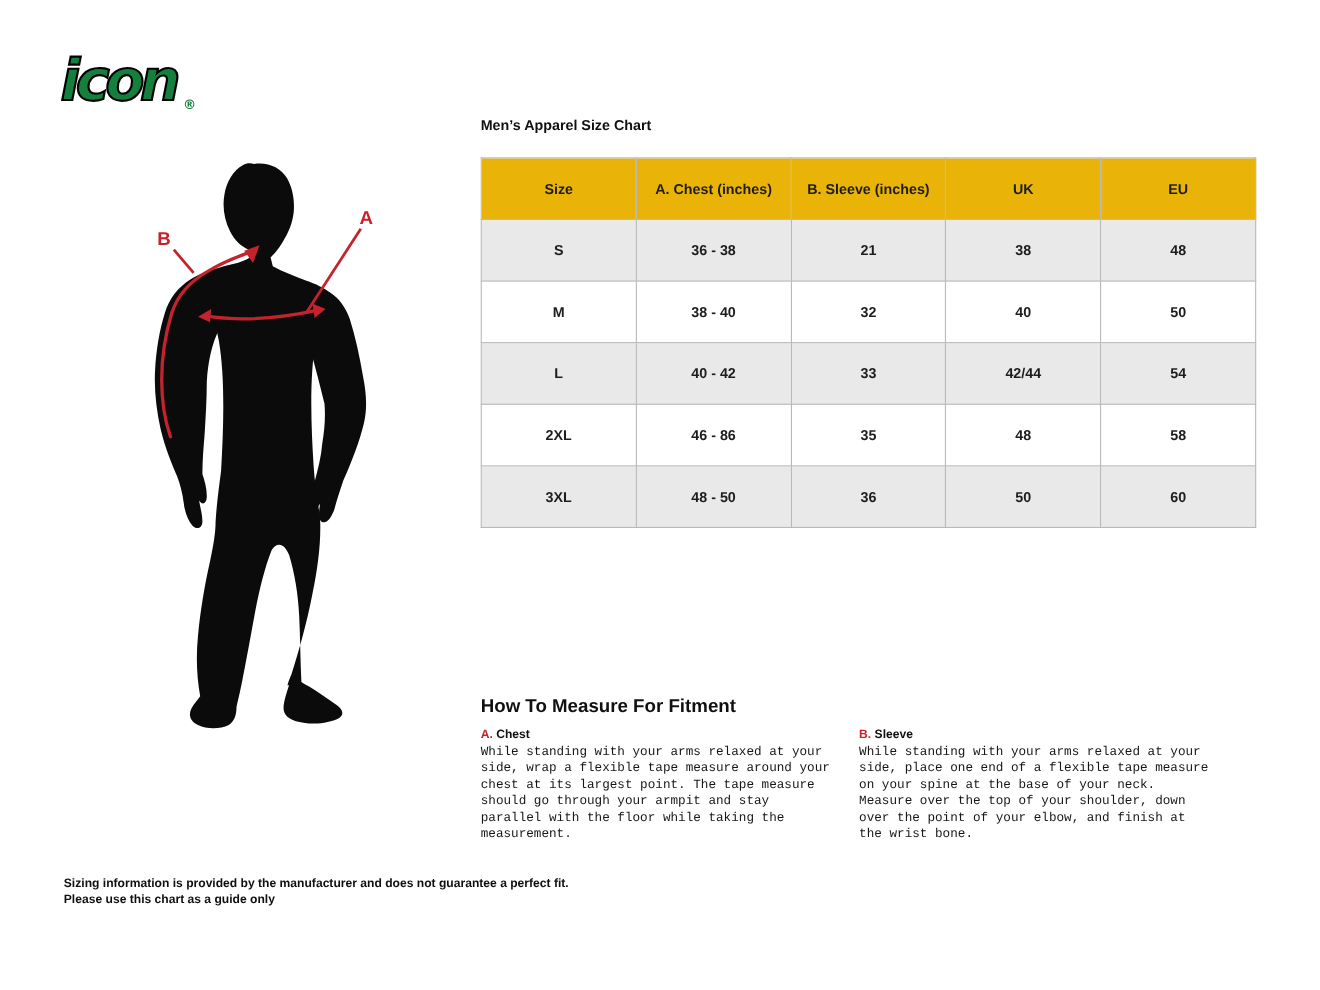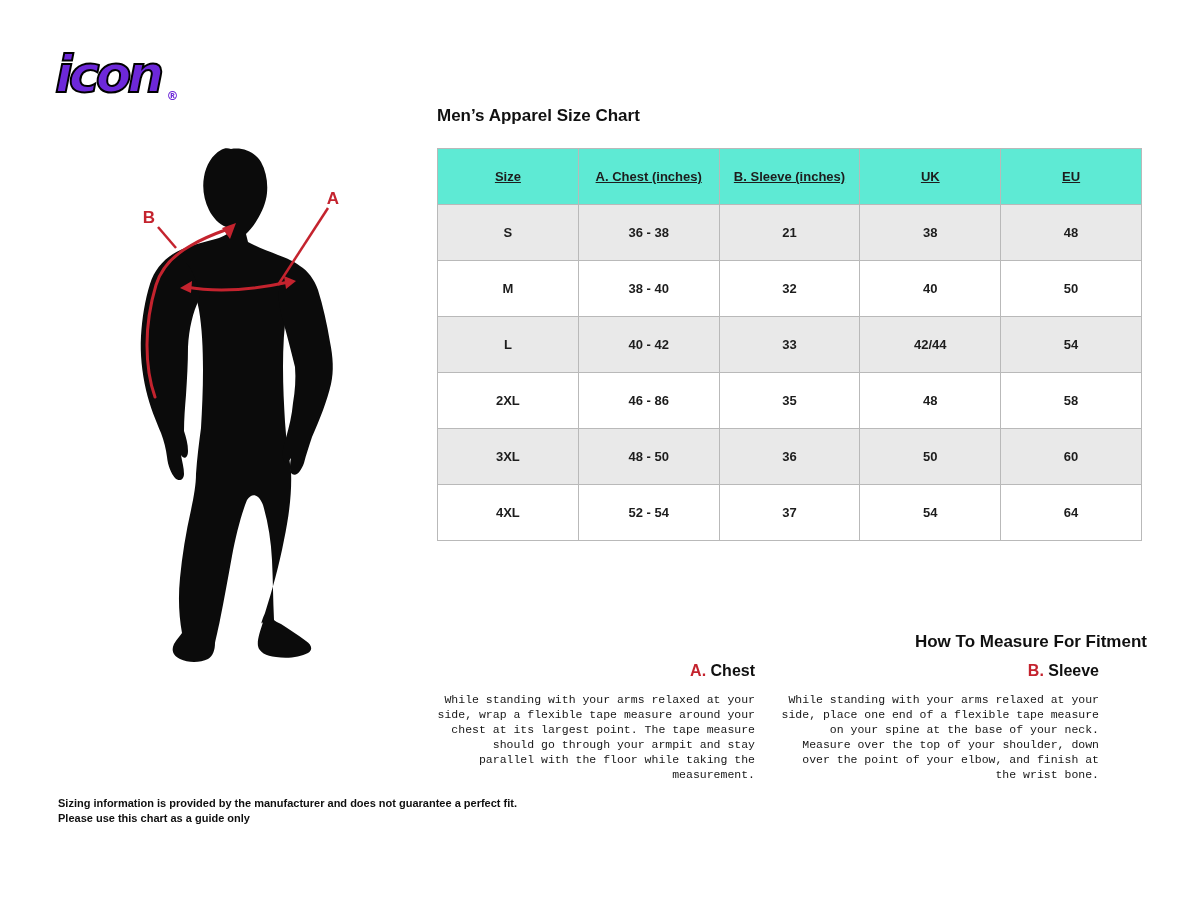--- a/index.html
+++ b/index.html
@@ -11,56 +11,56 @@
     color: #111;
     overflow: hidden;
   }
 
   
   .logo {
     position: absolute; left: 55px; top: 48px;
     font-family: "DejaVu Sans", sans-serif;
     font-style: italic; font-weight: bold;
     font-size: 52px; line-height: 1;
-    letter-spacing: -4px; color: #6d28d9; text-align: center;
+    letter-spacing: -4px; color: #15803d; text-align: center;
     -webkit-text-stroke: 2px #000;
   }
   .logo .reg {
     font-size: 12px; letter-spacing: 0;
     -webkit-text-stroke: 0; font-style: normal;
     position: relative; top: 8px; left: 6px;
   }
 
   
   .figure-wrap { position: absolute; left: 100px; top: 140px; width: 330px; height: 550px; }
   .figure-wrap svg { width: 100%; height: 100%; display: block; }
 
   
   .panel { position: absolute; left: 437px; top: 106px; width: 705px; }
-  .panel-title { font-size: 17px; font-weight: bold; color: #101010; }
+  .panel-title { font-size: 13px; font-weight: bold; color: #101010; }
   table.size-table {
     border-collapse: collapse; table-layout: fixed;
     width: 705px; margin-top: 22px;
   }
   .size-table th, .size-table td {
     border: 1px solid #b9b9b9;
     height: 56px; text-align: center; vertical-align: middle;
     font-size: 13px; font-weight: bold; color: #1d1d1d;
     padding: 0;
   }
-  .size-table thead th { background: #5eead4; text-decoration: underline; }
+  .size-table thead th { background: #eab308; }
   .size-table tbody tr:nth-child(odd)  { background: #e9e9e9; }
   .size-table tbody tr:nth-child(even) { background: #ffffff; }
 
   
-  .howto { position: absolute; left: 437px; top: 632px; width: 710px; text-align: right; }
+  .howto { position: absolute; left: 437px; top: 632px; width: 710px; }
   .howto-title { font-size: 17px; font-weight: bold; color: #101010; margin-bottom: 10px; }
   .howto-cols { display: flex; gap: 26px; }
   .howto-col { width: 318px; }
-  .sec-head { font-size: 16px; font-weight: bold; color: #101010; margin-bottom: 12px; }
+  .sec-head { font-size: 11px; font-weight: bold; color: #101010; margin-bottom: 2px; }
   .sec-letter { color: #c4232e; }
   .sec-text { font-size: 11.5px; line-height: 15px; color: #161616; font-family: Liberation Mono, monospace; }
 
   
   .disclaimer {
     position: absolute; left: 58px; top: 796px;
     font-size: 11px; font-weight: bold; line-height: 15px; color: #101010;
   }
 
   .fig-label { font-family: "Liberation Sans", sans-serif; font-weight: bold; font-size: 17px; }
@@ -222,27 +222,20 @@
           <td>48</td>
           <td>58</td>
         </tr>
         <tr>
           <td>3XL</td>
           <td>48 - 50</td>
           <td>36</td>
           <td>50</td>
           <td>60</td>
         </tr>
-        <tr>
-          <td>4XL</td>
-          <td>52 - 54</td>
-          <td>37</td>
-          <td>54</td>
-          <td>64</td>
-        </tr>
       </tbody>
   </table>
 </div>
 
 <div class="howto">
   <div class="howto-title">How To Measure For Fitment</div>
   <div class="howto-cols">
     <div class="howto-col">
       <div class="sec-head"><span class="sec-letter">A.</span> <span>Chest</span></div>
       <div class="sec-text">While standing with your arms relaxed at your side, wrap a flexible tape measure around your chest at its largest point. The tape measure should go through your armpit and stay parallel with the floor while taking the measurement.</div>

